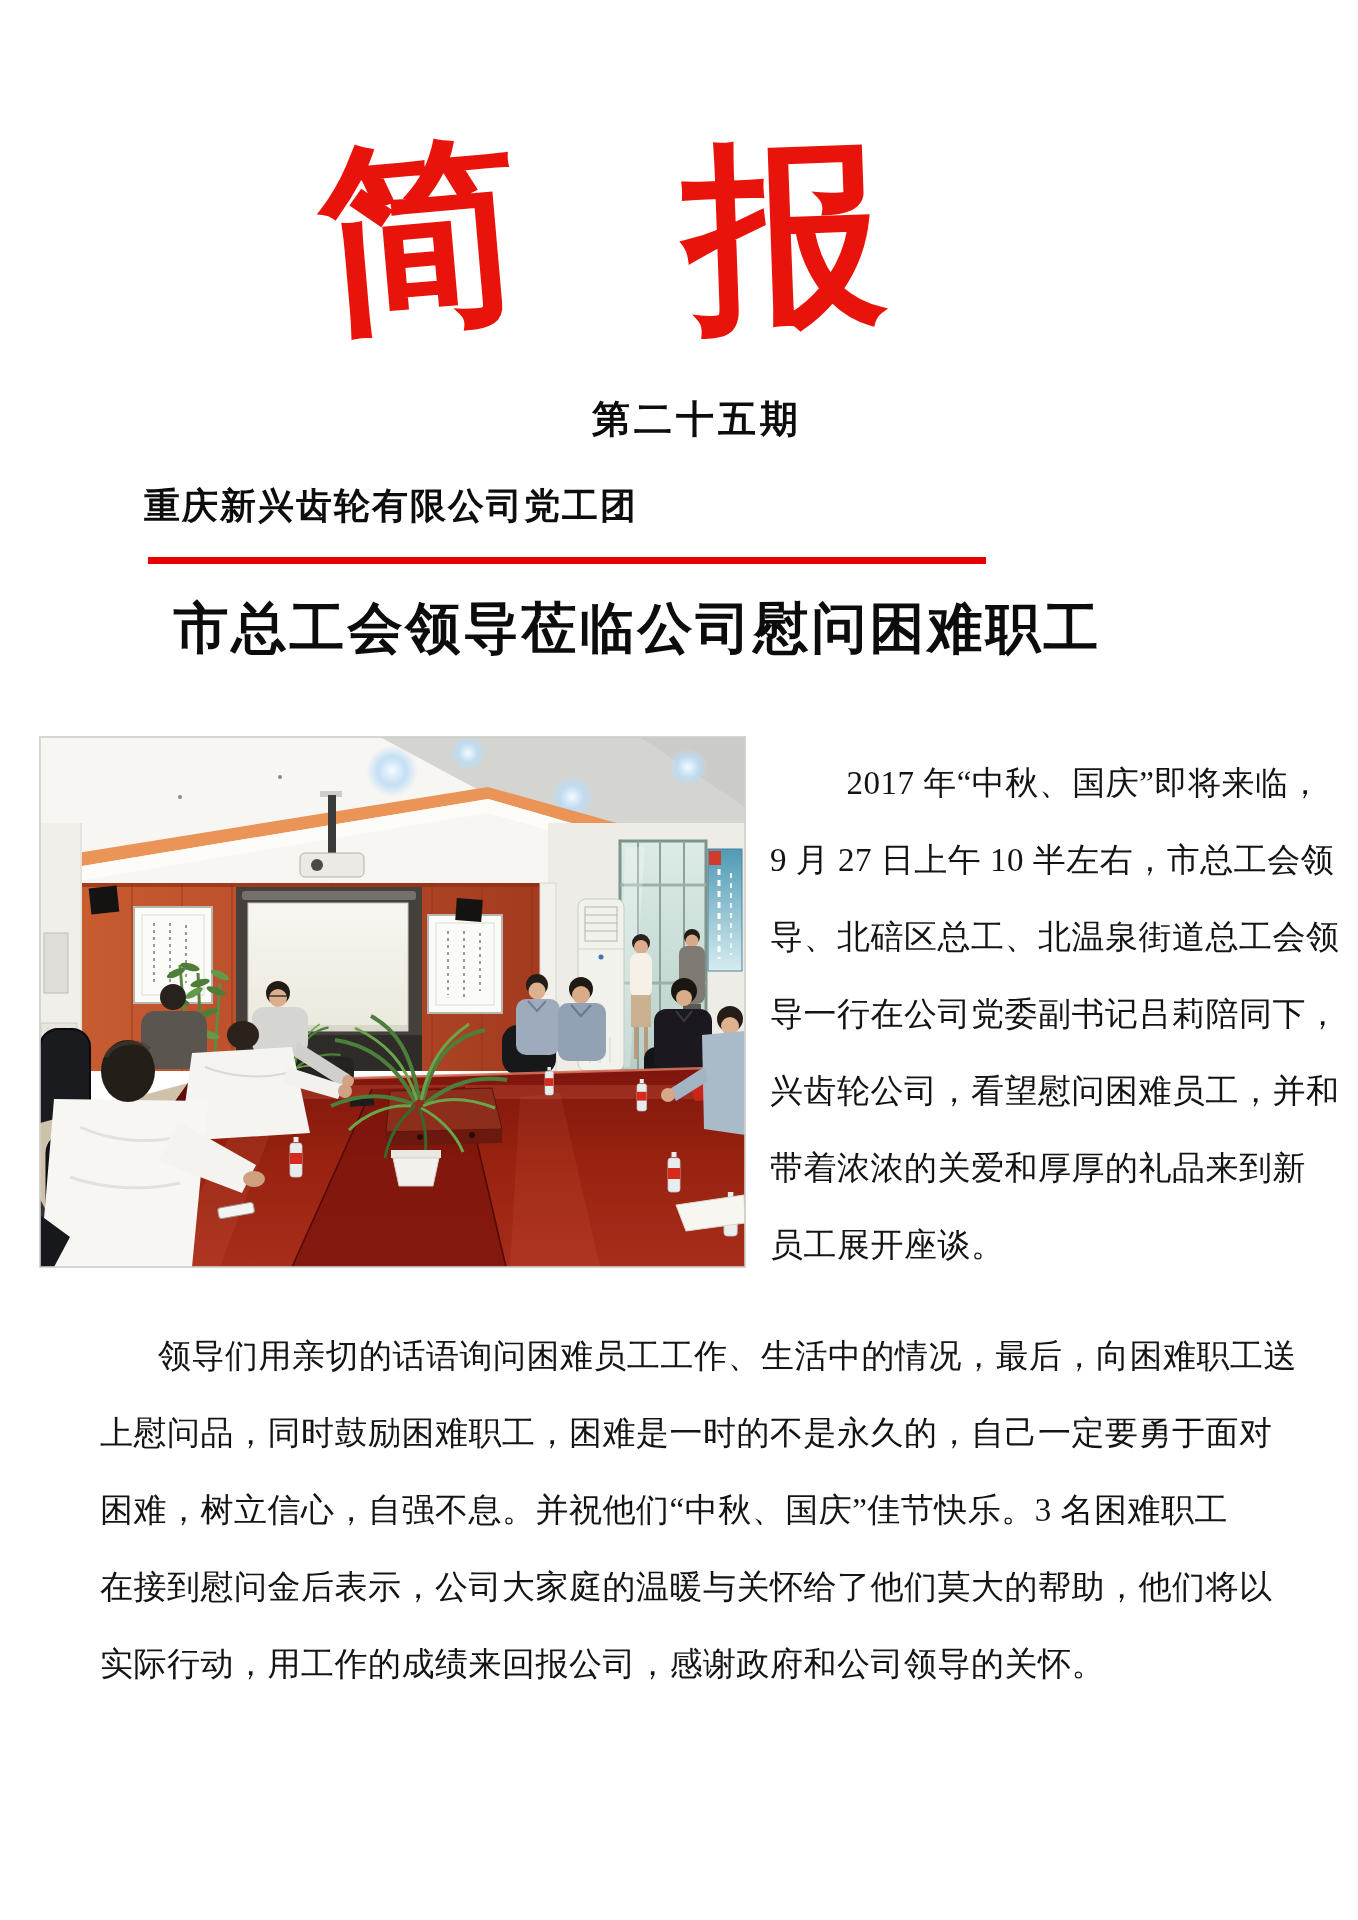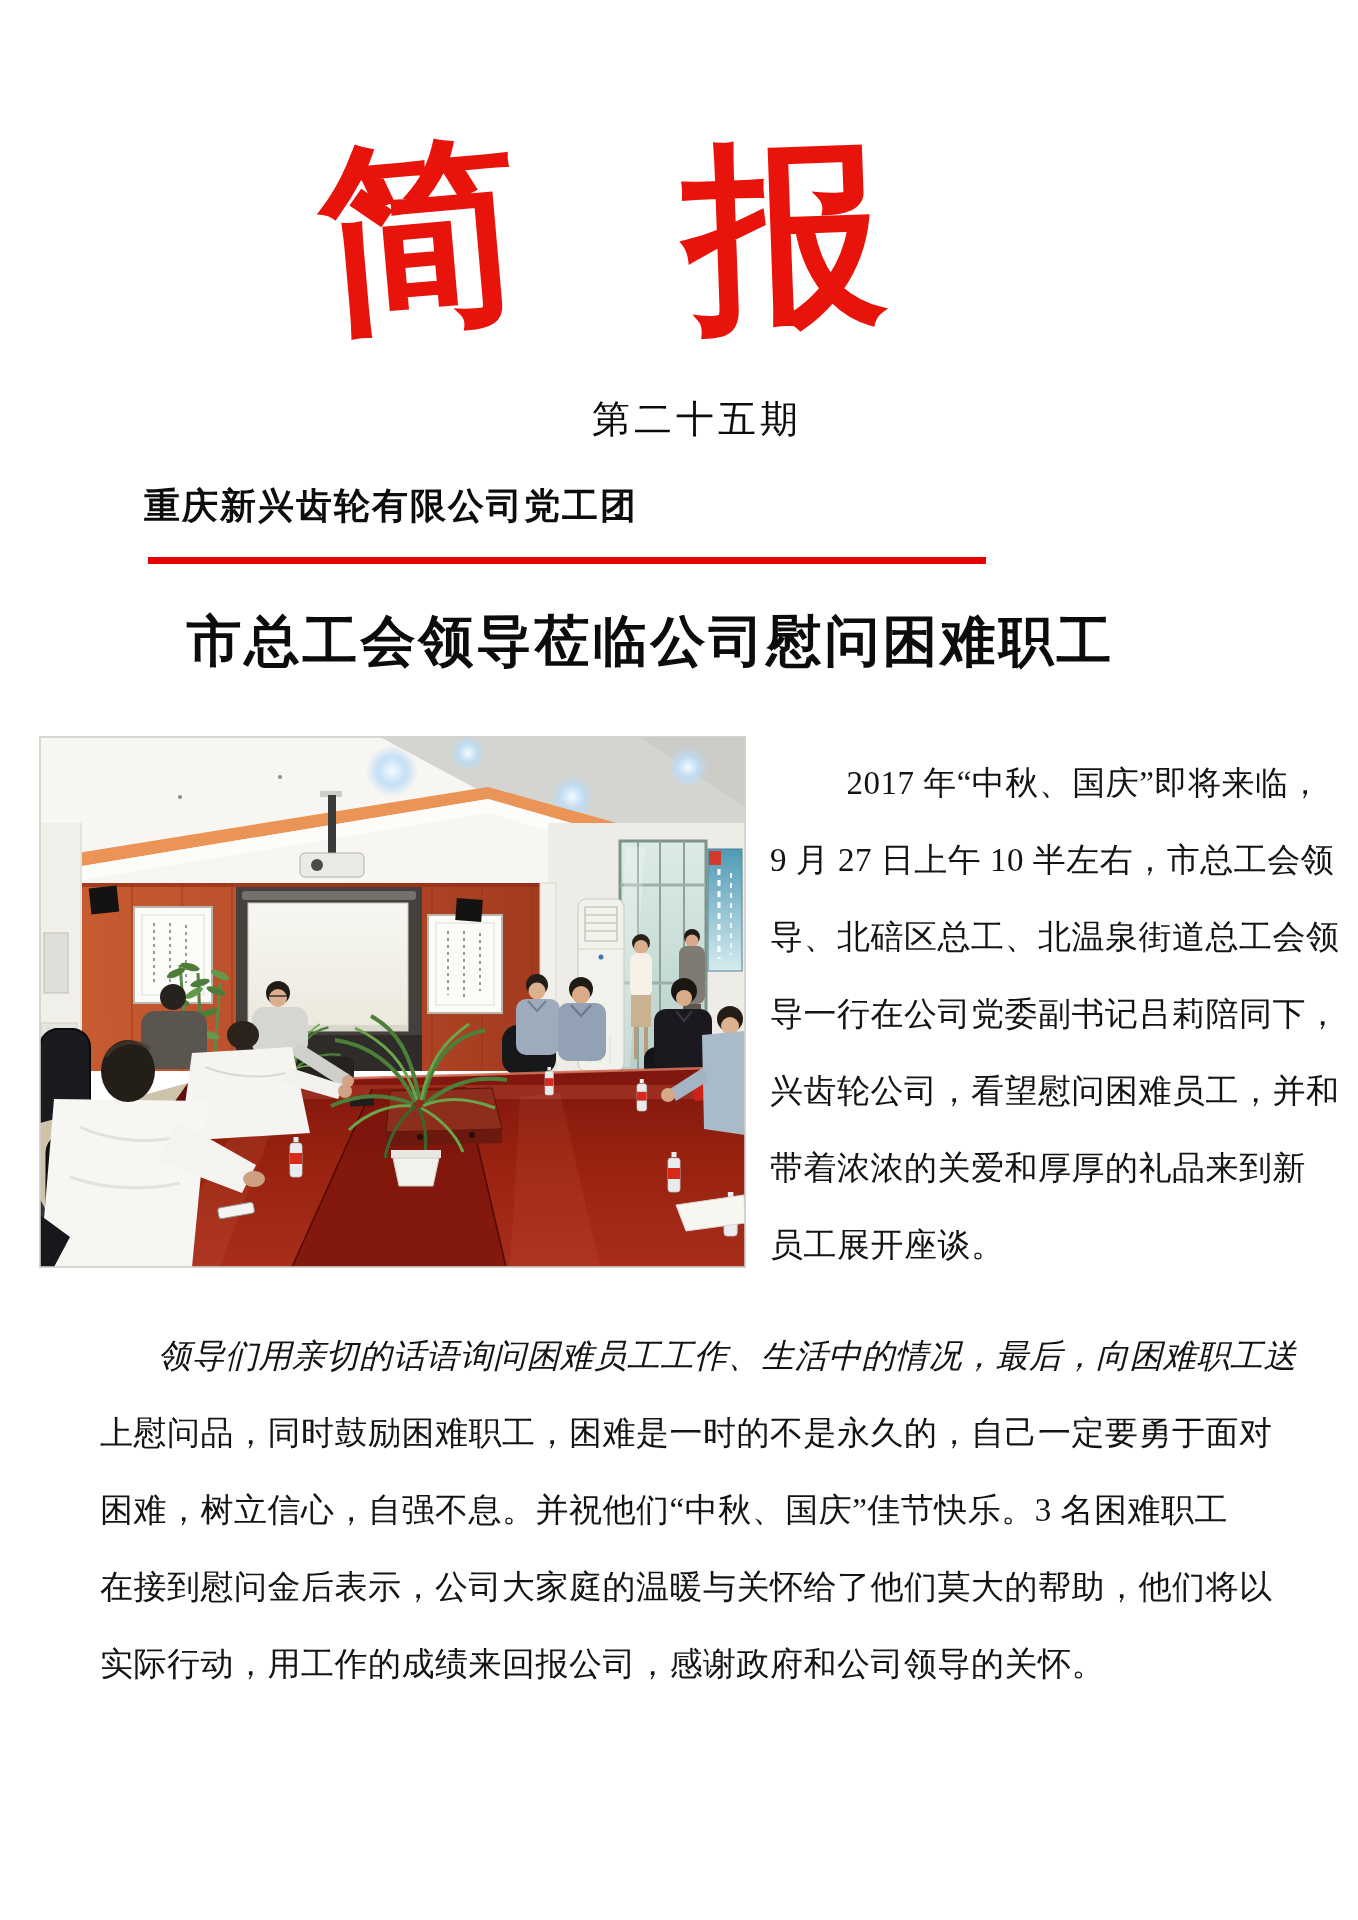--- a/index.html
+++ b/index.html
@@ -13,37 +13,37 @@
     display:flex;justify-content:space-between;align-items:flex-start;
     color:#e8130a;font-weight:700;font-size:200px;line-height:1.0;
   }
   .masthead .mch{display:block;width:210px;text-align:center;}
   .masthead .mch.left{transform:rotate(-5deg);}
   .masthead .mch.right{transform:rotate(-2deg);}
   
   .issue{
     position:absolute;left:397px;top:394px;width:600px;text-align:center;
     font-family:"Liberation Sans","DejaVu Sans",sans-serif;
-    font-weight:400;font-size:38px;letter-spacing:4px;color:#0d0d0d;
+    font-weight:700;font-size:38px;letter-spacing:4px;color:#0d0d0d;
   }
   
   .org{
     position:absolute;left:144px;top:482px;
     font-weight:700;font-size:36px;letter-spacing:2px;color:#0d0d0d;
   }
   .pub-date{
     position:absolute;left:903px;top:486px;
     font-weight:400;font-size:34px;letter-spacing:2px;color:#111;
   }
   .divider{
     position:absolute;left:148px;top:557px;width:838px;height:7px;background:#e60000;
   }
   
   .headline{
-    position:absolute;left:60px;top:592px;width:1155px;margin:13px;text-align:center;
+    position:absolute;left:60px;top:592px;width:1155px;margin:0;text-align:center;
     font-family:"Liberation Sans","DejaVu Sans",sans-serif;
     font-weight:700;font-size:55px;letter-spacing:3px;color:#0c0c0c;
   }
   
   .photo{
     position:absolute;left:40px;top:737px;width:705px;height:530px;margin:0;
     outline:1px solid #d6d5d0;
   }
   
   .wrap-col{position:absolute;left:770px;top:745px;width:552px;}
@@ -51,21 +51,21 @@
     height:77px;line-height:77px;font-size:33px;letter-spacing:0.5px;
     white-space:nowrap;color:#141414;
   }
   .wrap-line.indent{padding-left:64px;text-align:right;}
   
   .body-col{position:absolute;left:100px;top:1318px;width:1180px;}
   .body-line{
     height:77px;line-height:77px;font-size:33px;letter-spacing:0.5px;
     white-space:nowrap;color:#141414;
   }
-  .body-line.indent{padding-left:58px;font-style:italic;}
+  .body-line.indent{padding-left:58px;}
 </style>
 </head>
 <body>
 
 <div class="page">
 
   <div class="masthead">
     <span class="mch left">简</span>
     <span class="mch right">报</span>
   </div>

